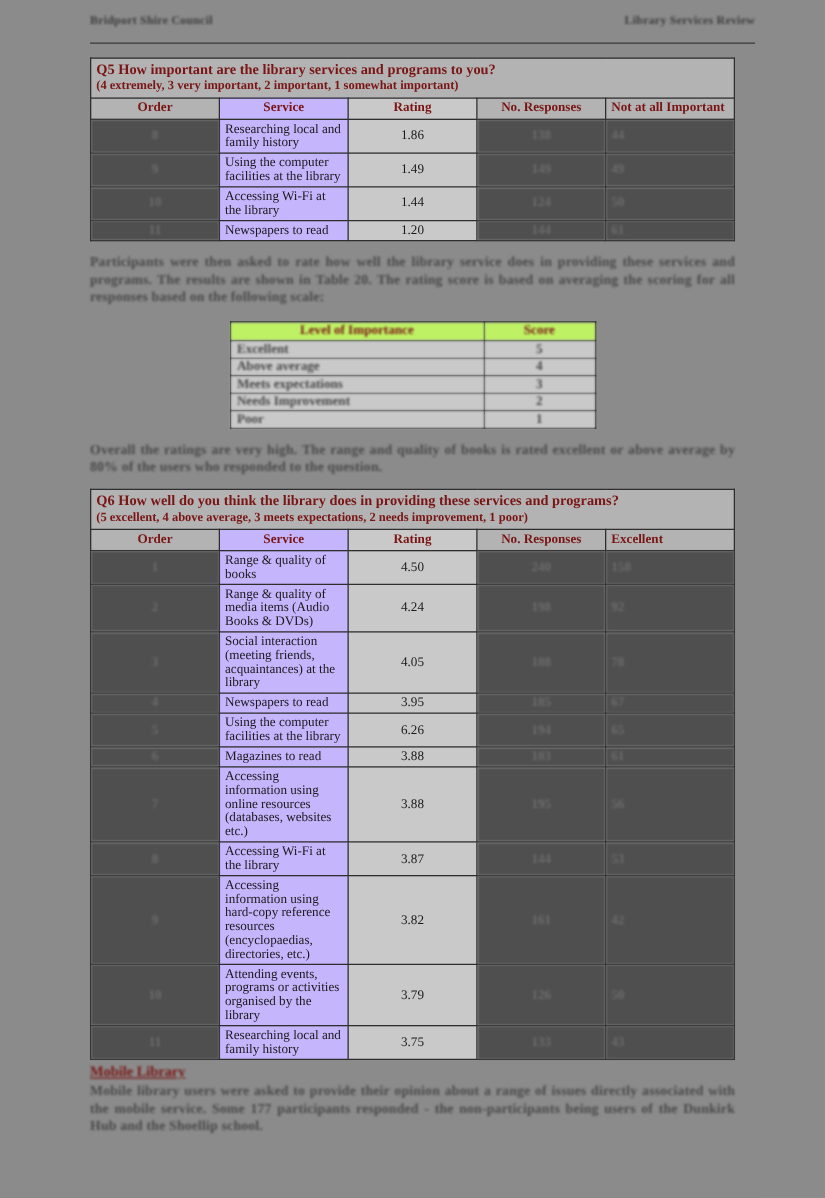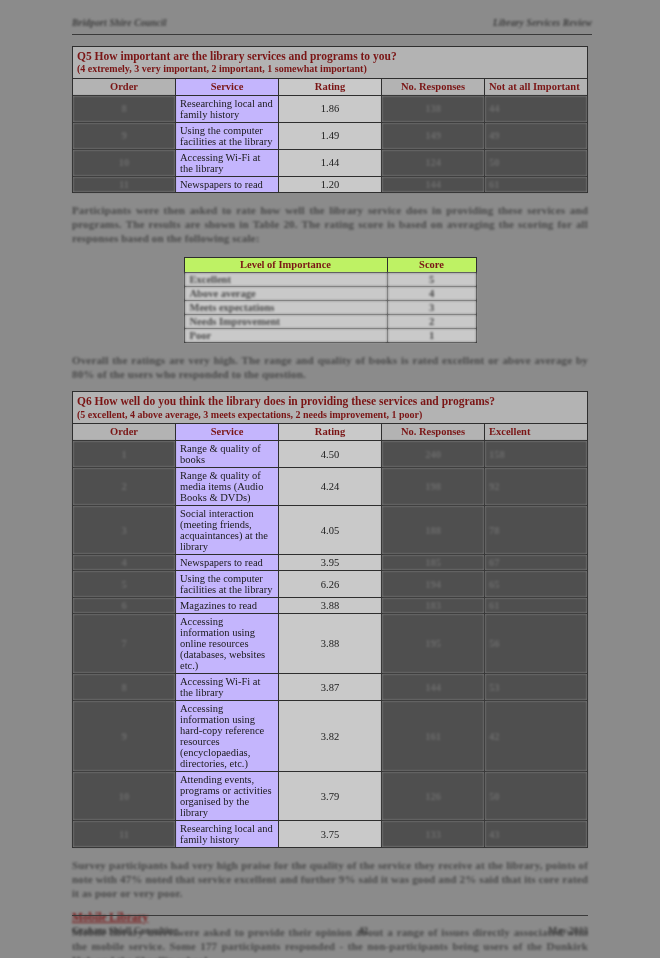--- a/index.html
+++ b/index.html
@@ -19,31 +19,30 @@
     position: absolute;
     left: 0; top: 0;
     width: 660px; height: 958px;
     background: #8b8b8b;
     box-sizing: border-box;
     padding: 0 72px;
   }
   
   .page-header {
     position: absolute;
-    left: 72px; right: 68px; top: 12px;
+    left: 72px; right: 56px; top: 12px;
     height: 22px;
     border-bottom: 1px solid #3a3a3a;
     display: flex;
     justify-content: space-between;
-    align-items: center;
+    align-items: flex-start;
     font-size: 9.5px;
     font-weight: bold;
     color: #3d3d3d;
     letter-spacing: .2px;
-    font-style: italic;
   }
   .page-footer {
     position: absolute;
     left: 72px; right: 72px; bottom: 22px;
     height: 20px;
     border-top: 1px solid #3a3a3a;
     display: flex;
     justify-content: space-between;
     align-items: flex-end;
     font-size: 9.5px;
@@ -343,26 +342,20 @@
       <tr>
         <td class="col-order blur">11</td>
         <td class="col-service">Researching local and family history</td>
         <td class="col-rating">3.75</td>
         <td class="col-resp blur">133</td>
         <td class="col-last blur">43</td>
       </tr>
     </tbody>
       </table>
 
-    <p class="body blur">Survey participants had very high praise for the quality of the service they receive at the library, points of note with 47% noted that service excellent and further 9% said it was good and 2% said that its core rated it as poor or very poor.</p>
 
     <h3 class="sub-head blur">Mobile Library</h3>
     <p class="body blur" style="margin-top:2px;">Mobile library users were asked to provide their opinion about a range of issues directly associated with the mobile service. Some 177 participants responded - the non-participants being users of the Dunkirk Hub and the Shoellip school.</p>
 
   </div>
 
-  <div class="page-footer">
-    <span class="blur">Graham Shiell Consulting</span>
-    <span class="pg blur">42</span>
-    <span class="blur">May 2013</span>
-  </div>
 
 </div>
 
 </body></html>

